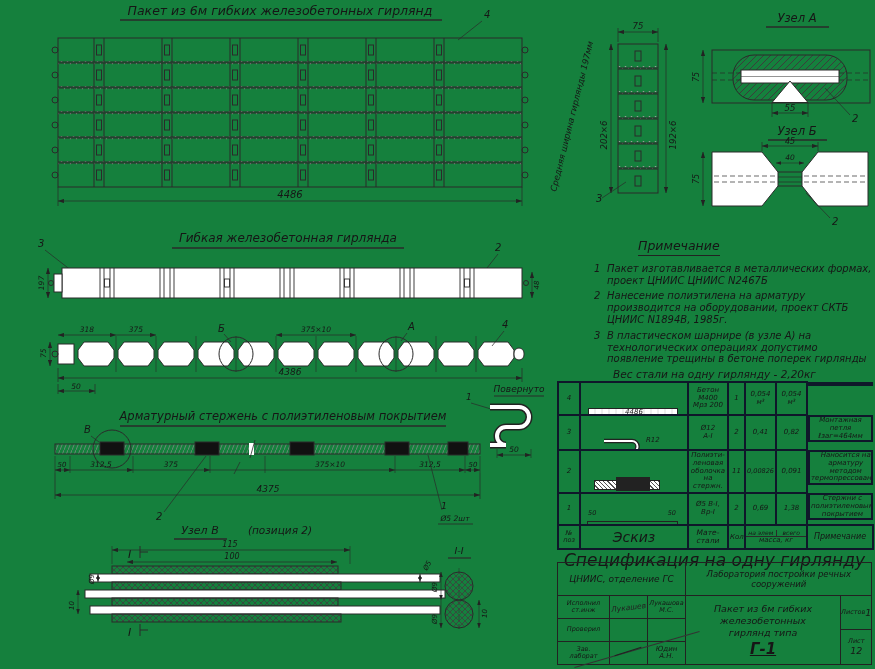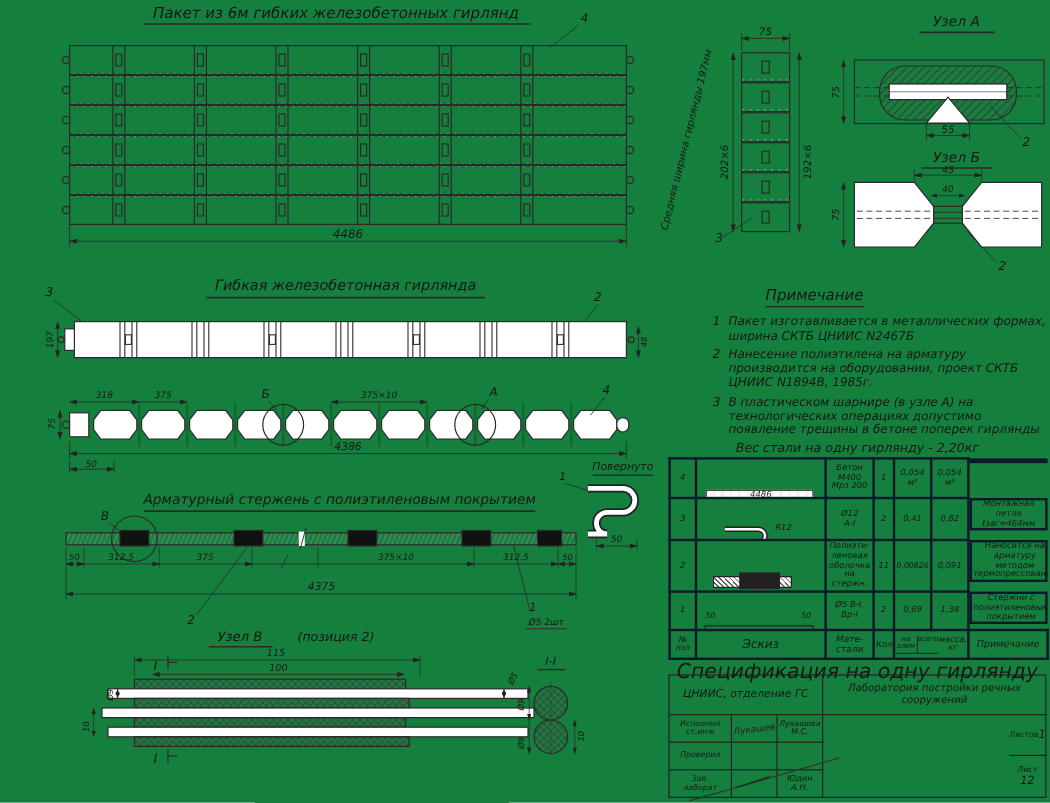--- a/index.html
+++ b/index.html
@@ -29,21 +29,21 @@
   .sk4bar{position:absolute;left:6px;right:8px;top:9px;height:11px;border:1px solid #222;
           background:repeating-linear-gradient(90deg,#fff 0 5px,#eee 5px 7px);}
   .sk4txt{position:absolute;left:0;right:0;top:10px;font-size:7px;text-align:center;}
   .sk2bar{position:absolute;left:12px;right:26px;top:8px;height:8px;border:1px solid #222;
           background:repeating-linear-gradient(45deg,#fff 0 2px,#555 2px 3px);}
   .sk2mid{position:absolute;left:34px;width:34px;top:5px;height:14px;background:#222;}
   .sk2txt{position:absolute;left:14px;top:20px;width:50px;font-size:7px;text-align:center;border-top:1px solid #222;}
   .sk1bar{position:absolute;left:5px;right:8px;top:12px;height:4px;border:1px solid #222;}
   .sk1l{position:absolute;left:6px;top:1px;font-size:6.5px;}
   .sk1r{position:absolute;right:10px;top:1px;font-size:6.5px;}
-  .mass-h{display:flex;flex-direction:row;height:100%;}
+  .mass-h{display:flex;flex-direction:column;height:100%;}
   .mass-top{display:flex;border-bottom:1px solid #2a2a2a;}
   .mass-top span{flex:1;font-size:6px;}
   .mass-top span:first-child{border-right:1px solid #2a2a2a;}
   .mass-bot{flex:1;font-size:7px;display:flex;align-items:center;justify-content:center;}
   
   .spec-title{left:557px;top:550px;width:315px;text-align:center;font-size:17px;}
   
   .tb{left:557px;top:562px;width:315px;height:103px;border:1.6px solid #222;box-sizing:border-box;}
   .tb .c{position:absolute;box-sizing:border-box;border-right:1px solid #222;border-bottom:1px solid #222;
          display:flex;align-items:center;justify-content:center;text-align:center;font-style:italic;overflow:hidden;}
@@ -409,21 +409,21 @@
     <line x1="479" y1="600" x2="479" y2="628" stroke-width="0.6" marker-start="url(#ar)" marker-end="url(#ar)"></line>
     <text transform="translate(487,618) rotate(-90)" font-size="7">10</text>
   </g>
 </g>
 </svg>
 
 <div class="ov notes">
   <div class="notes-title">Примечание</div>
   <div class="note">
     <span class="note-num">1</span>
-    <span class="note-text">Пакет изготавливается в металлических формах, ширина СКТБ ЦНИИС N2467Б</span>
+    <span class="note-text">Пакет изготавливается в металлических формах, проект ЦНИИС ЦНИИС N2467Б</span>
   </div>
   <div class="note">
     <span class="note-num">2</span>
     <span class="note-text">Нанесение полиэтилена на арматуру производится на оборудовании, проект СКТБ ЦНИИС N1894В, 1985г.</span>
   </div>
   <div class="note">
     <span class="note-num">3</span>
     <span class="note-text">В пластическом шарнире (в узле А) на технологических операциях допустимо появление трещины в бетоне поперек гирлянды</span>
   </div>
 </div>
@@ -507,21 +507,21 @@
       <td class="pre">Ø5 В-I,
 Вр-I</td>
       <td class="qty">2</td>
       <td class="num">0,69</td>
       <td class="num">1,38</td>
       <td class="note">Стержни с полиэтиленовым покрытием</td>
     </tr>
     <tr style="height:24px">
       <td class="pre" style="font-size:6.5px">№
 поз</td>
-      <td style="font-size:10px">Эскиз</td>
+      <td style="font-size:14px">Эскиз</td>
       <td class="pre" style="font-size:7.5px">Мате-
 стали</td>
       <td style="font-size:7px">Кол</td>
       <td colspan="2" style="padding:0">
         <div class="mass-h">
           <div class="mass-top">
             <span>на элем</span>
             <span>всего</span>
           </div>
           <div class="mass-bot">масса, кг</div>
@@ -553,20 +553,26 @@
       </div>
   <div class="c" style="left:90px;top:56px;width:38px;height:23px"></div>
 
   <div class="c pre sm" style="left:0;top:79px;width:52px;height:22.5px;border-bottom:none">Зав.
 лаборат</div>
   <div class="c" style="left:52px;top:79px;width:38px;height:22.5px;border-bottom:none">
         <span class="sig"></span>
       </div>
   <div class="c sm" style="left:90px;top:79px;width:38px;height:22.5px;border-bottom:none;font-size:7px">Юдин А.Н.</div>
 
+  <div class="c" style="left:128px;top:33px;width:155px;height:68.5px;border-bottom:none;flex-direction:column">
+    <div class="doc-lines pre">Пакет из 6м гибких
+железобетонных
+гирлянд типа</div>
+    <div class="doc-type">Г-1</div>
+  </div>
   <div class="c" style="left:283px;top:33px;width:30.5px;height:34px;border-right:none;flex-direction:row">
     <span class="sm">Листов</span>
     <span class="vbig">1</span>
   </div>
   <div class="c" style="left:283px;top:67px;width:30.5px;height:34.5px;border-right:none;border-bottom:none;flex-direction:column">
     <span class="sm">Лист</span>
     <span class="vbig">12</span>
   </div>
   <div class="slash"></div>
   <div class="scrib"></div>

